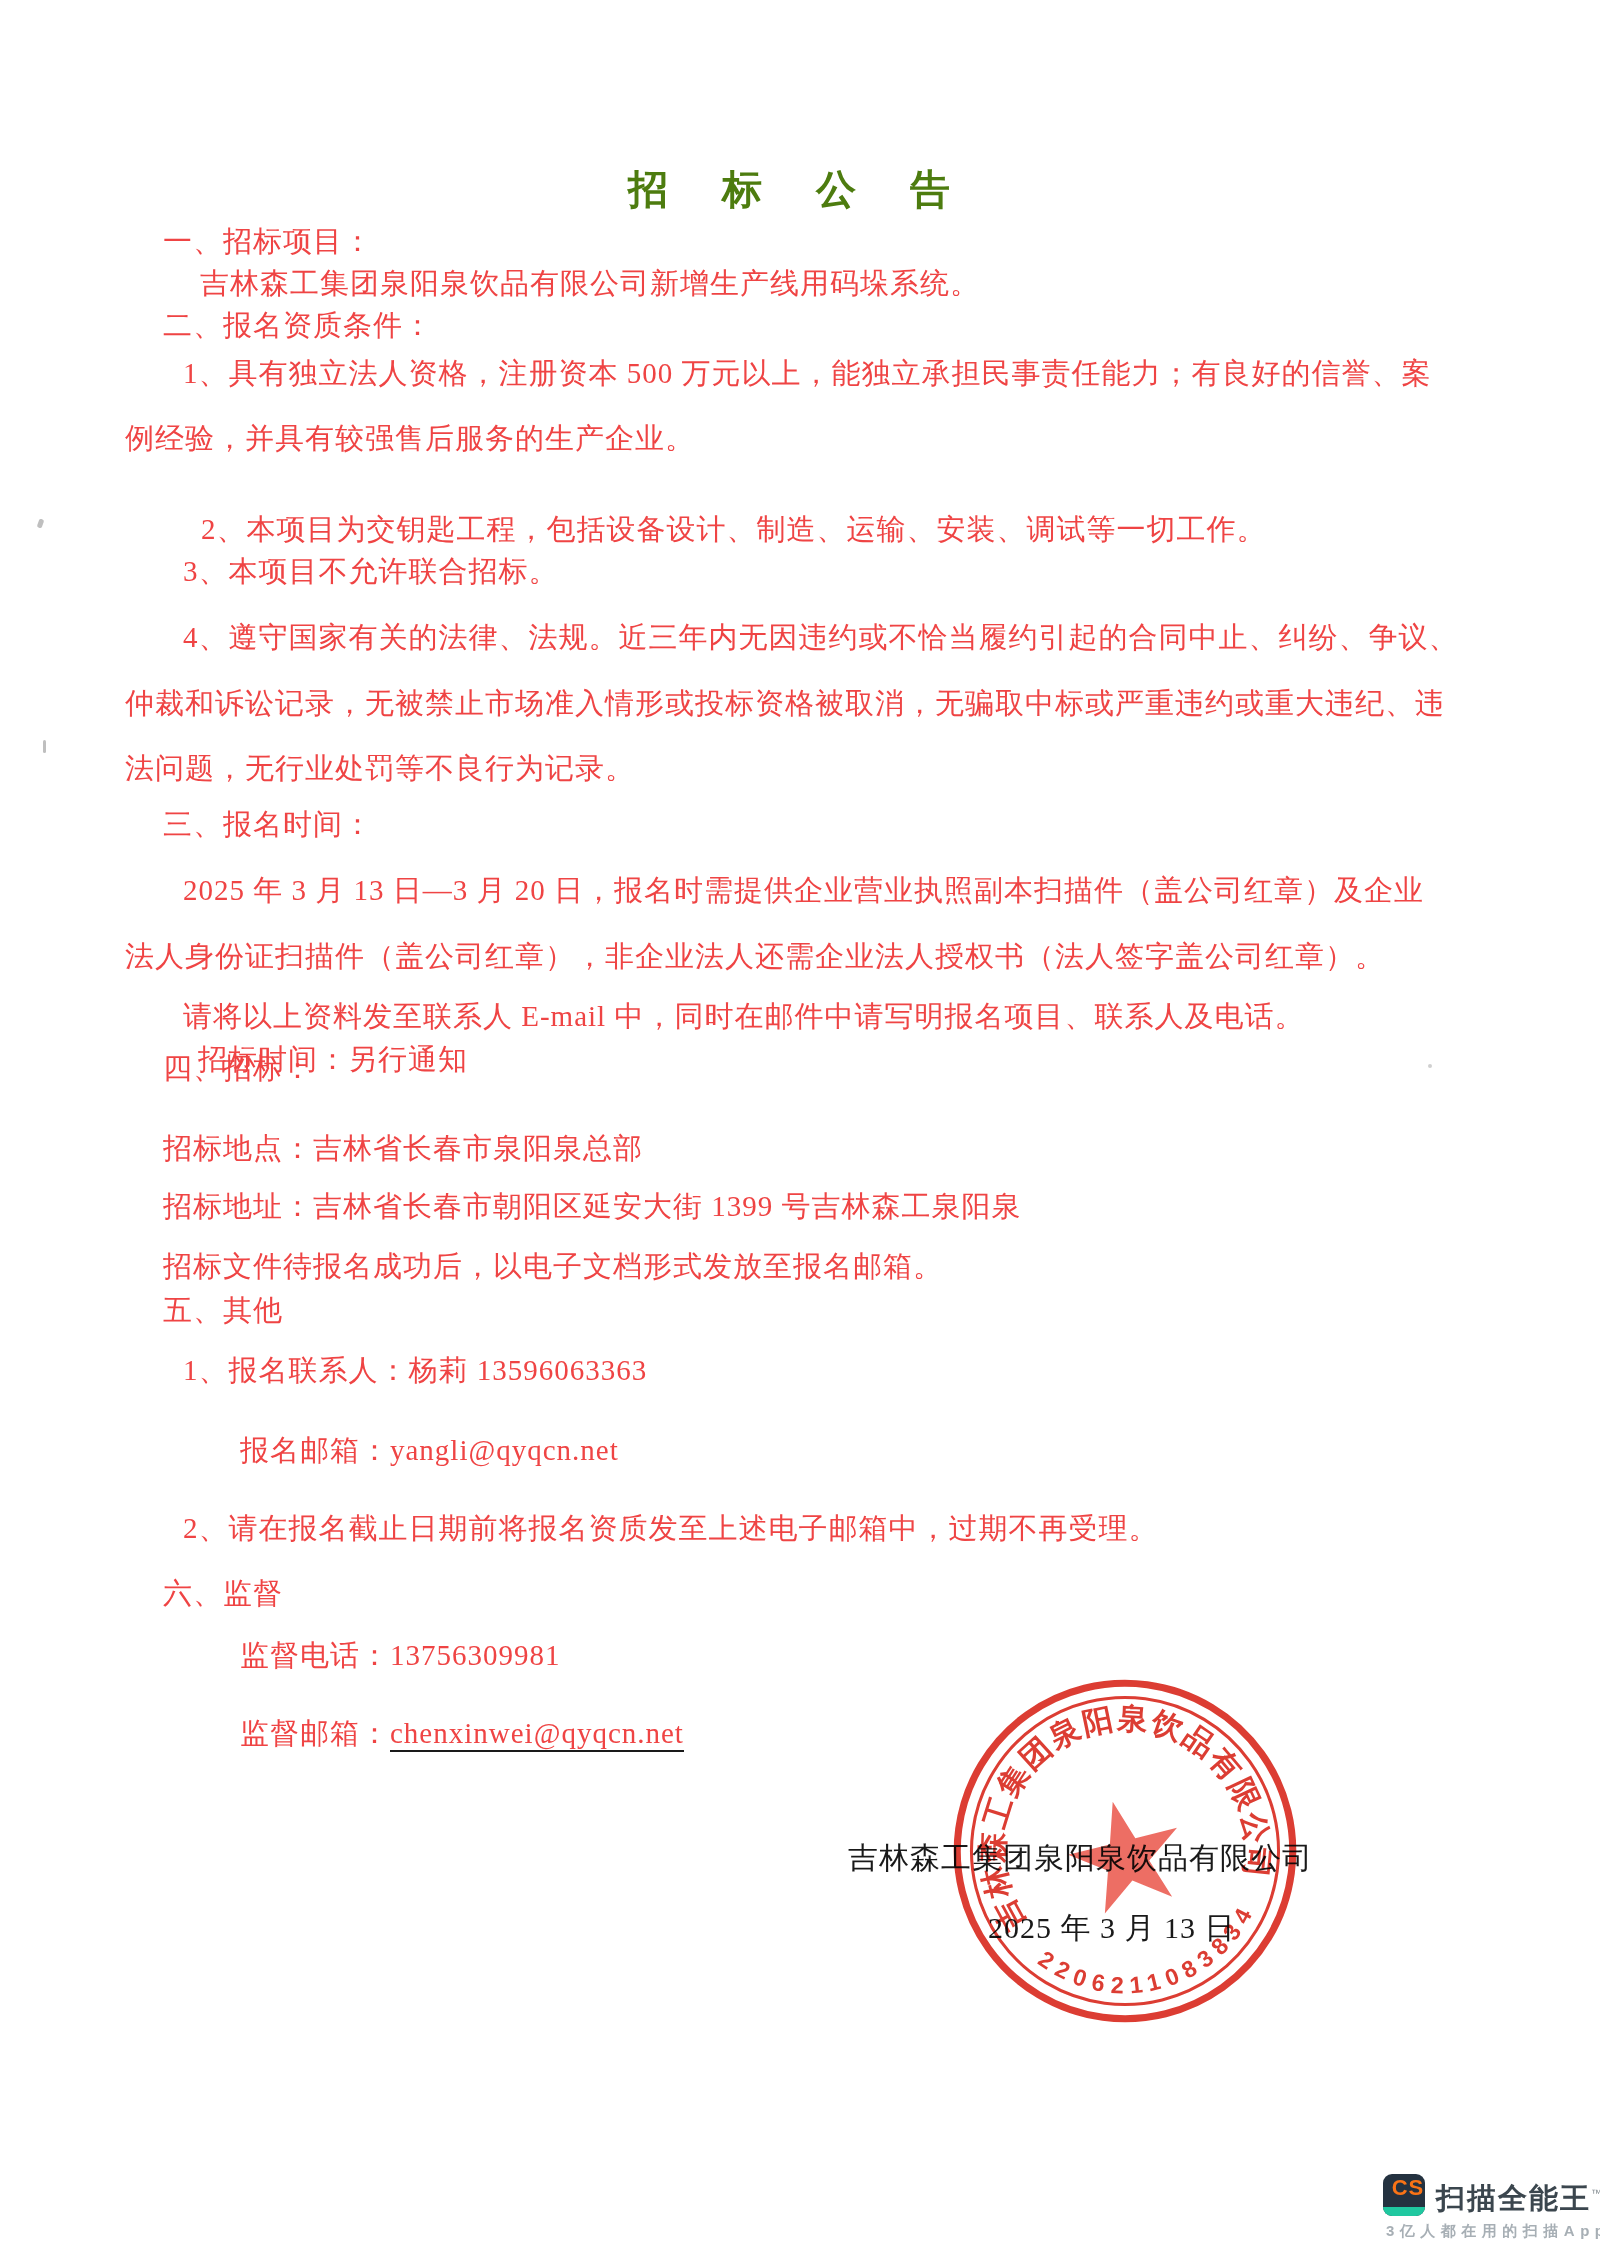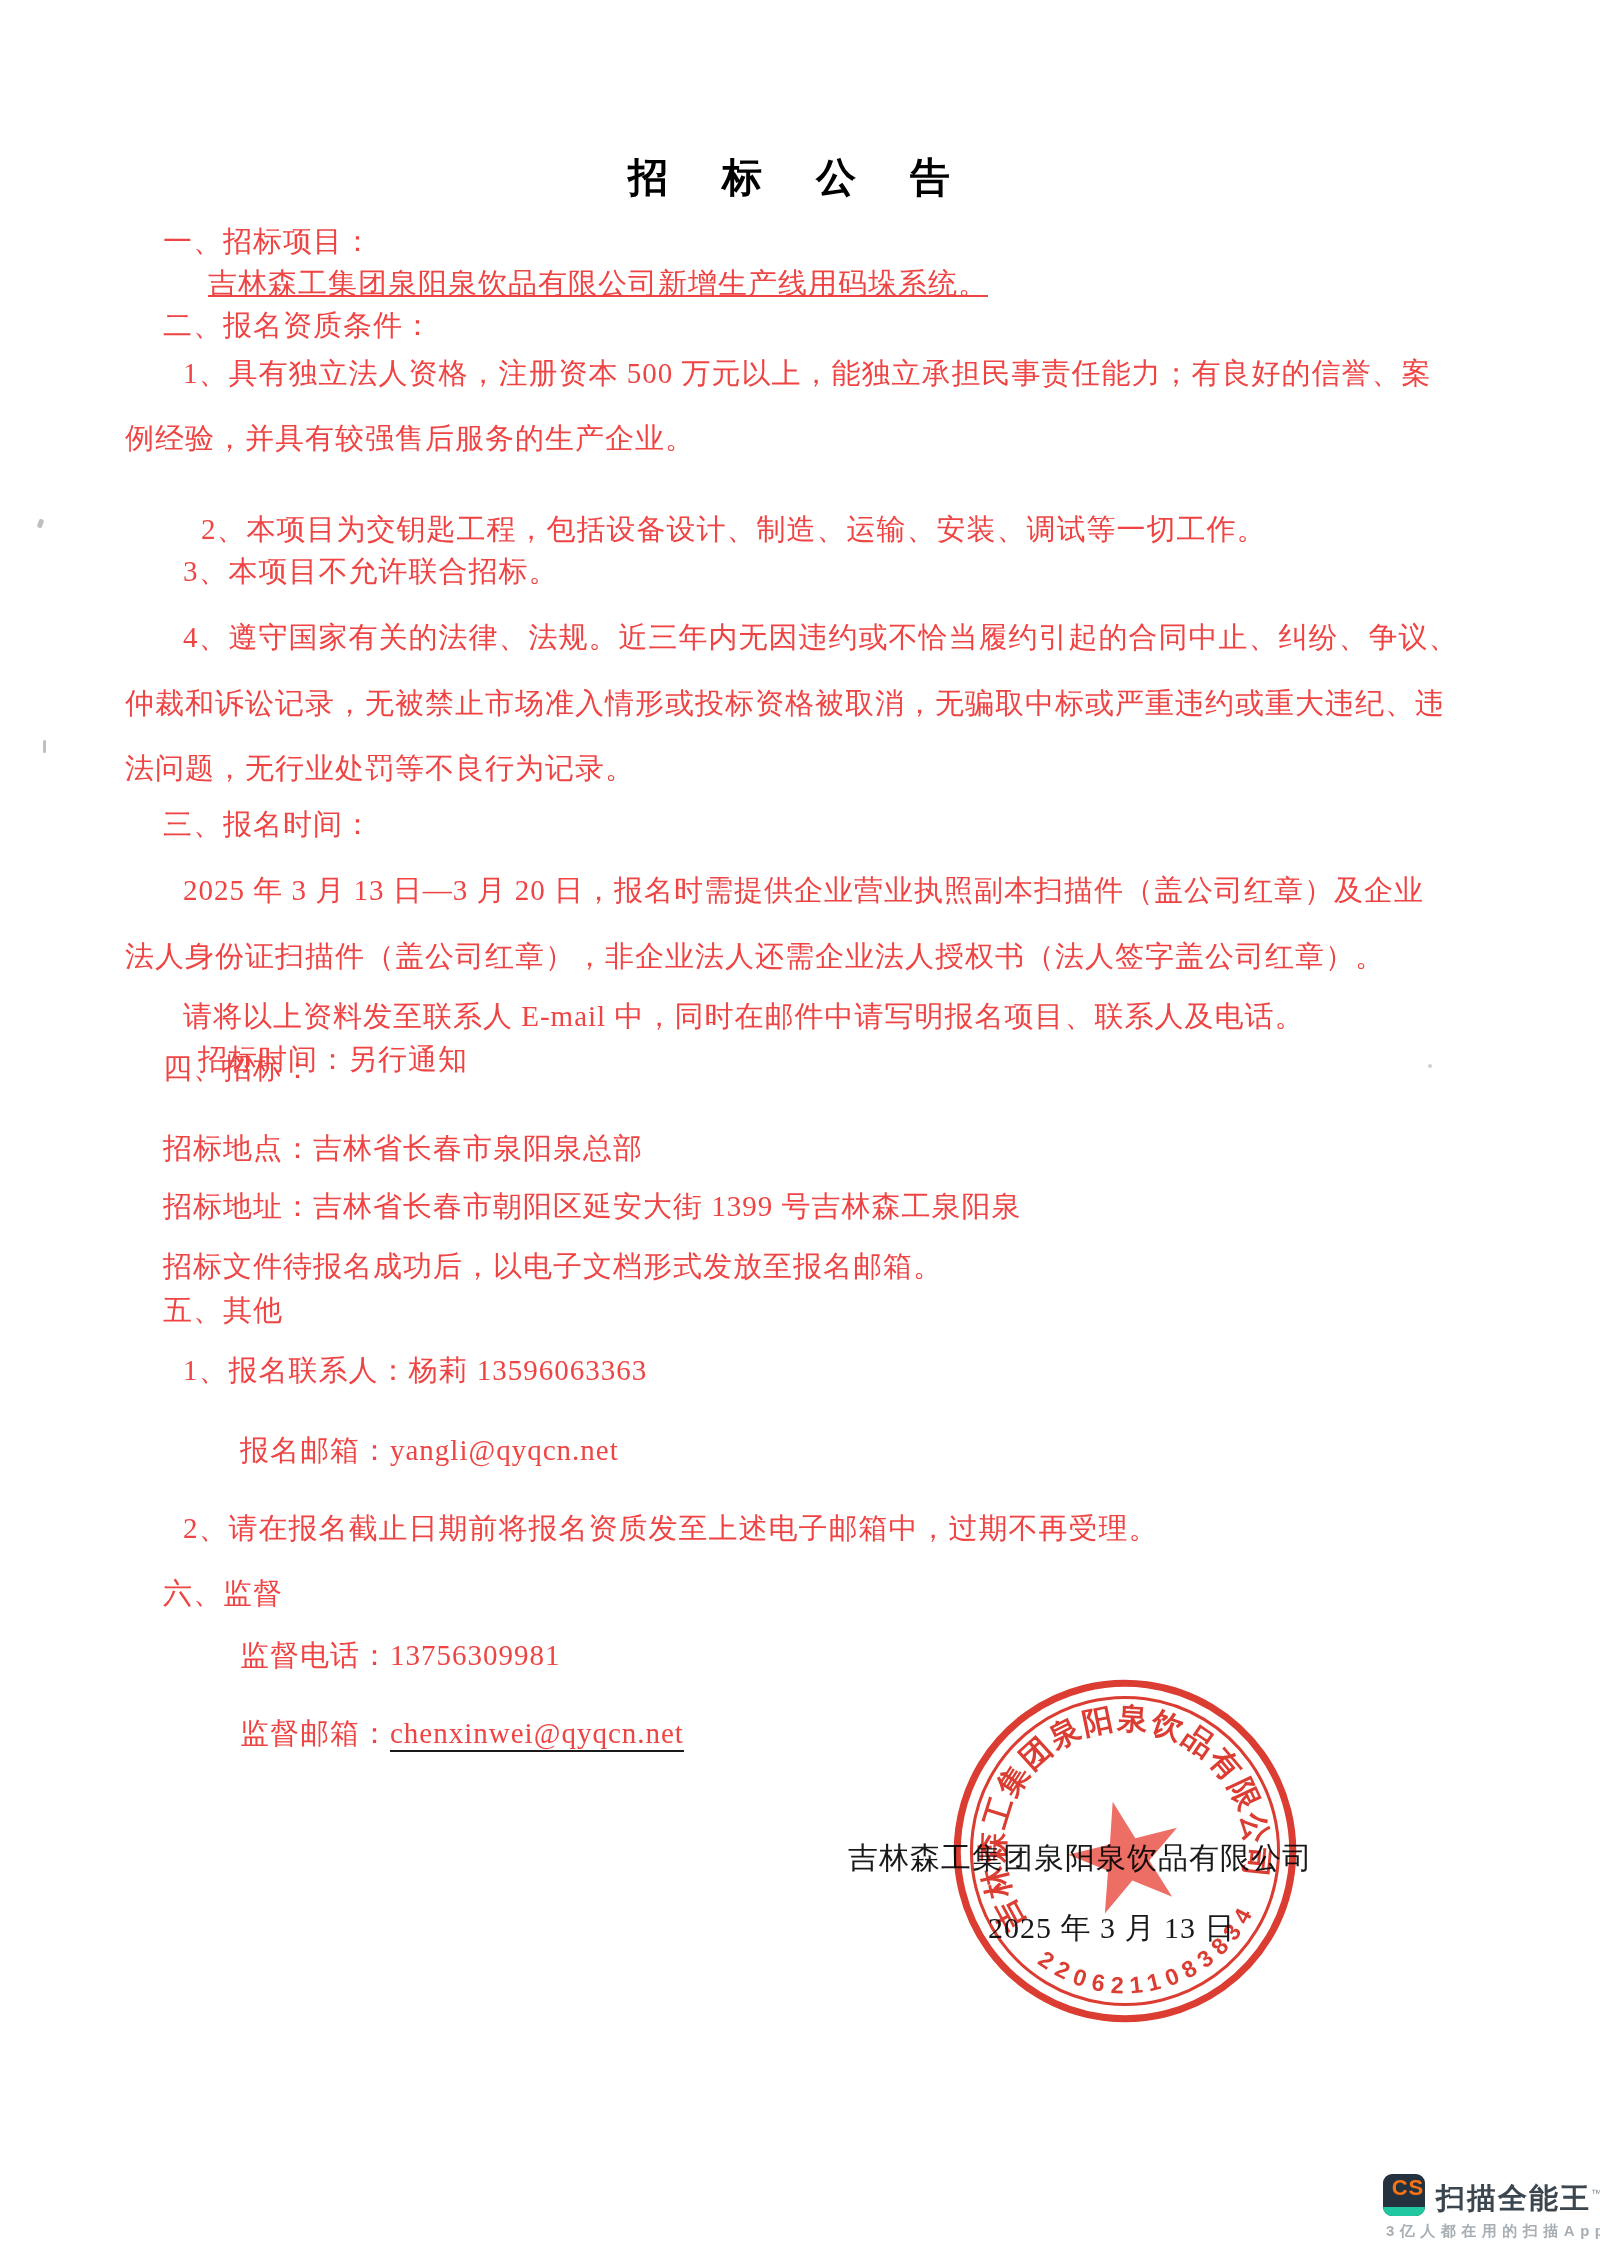--- a/index.html
+++ b/index.html
@@ -5,23 +5,23 @@
   html,body{margin:0;padding:0;background:#e8e8e8;}
   .page{
     position:relative;
     width:1600px;height:2264px;
     background:#ffffff;
     overflow:hidden;
     font-family:"Liberation Serif",serif;
     color:#1c1c1c;
   }
   .doc-title{
-    position:absolute;top:150px;left:0;width:1600px;
+    position:absolute;top:162px;left:0;width:1600px;
     text-align:center;font-size:40px;font-weight:700;
-    letter-spacing:22px;color:#000000;white-space:nowrap;
+    letter-spacing:22px;color:#4d7c0f;white-space:nowrap;
   }
   .line{
     position:absolute;font-size:29px;letter-spacing:1px;
     white-space:nowrap;color:#ef4444;
   }
   .sig{
     position:absolute;font-size:30px;letter-spacing:1px;
     white-space:nowrap;color:#191919;z-index:1;
   }
   .email-underline{
@@ -60,21 +60,21 @@
   }
 </style>
 </head>
 <body>
 
 <div class="page">
 
   <div class="doc-title">招 标 公 告</div>
 
   <div class="line" style="top:222px;left:163px;">一、招标项目：</div>
-  <div class="line" style="top:264px;left:208px;text-decoration:underline;">吉林森工集团泉阳泉饮品有限公司新增生产线用码垛系统。</div>
+  <div class="line" style="top:264px;left:200px;">吉林森工集团泉阳泉饮品有限公司新增生产线用码垛系统。</div>
   <div class="line" style="top:306px;left:163px;">二、报名资质条件：</div>
   <div class="line" style="top:354px;left:183px;">1、具有独立法人资格，注册资本 500 万元以上，能独立承担民事责任能力；有良好的信誉、案</div>
   <div class="line" style="top:419px;left:125px;">例经验，并具有较强售后服务的生产企业。</div>
   <div class="line" style="top:486px;left:201px;margin-top:24px;">2、本项目为交钥匙工程，包括设备设计、制造、运输、安装、调试等一切工作。</div>
   <div class="line" style="top:552px;left:183px;">3、本项目不允许联合招标。</div>
   <div class="line" style="top:618px;left:183px;">4、遵守国家有关的法律、法规。近三年内无因违约或不恰当履约引起的合同中止、纠纷、争议、</div>
   <div class="line" style="top:684px;left:125px;">仲裁和诉讼记录，无被禁止市场准入情形或投标资格被取消，无骗取中标或严重违约或重大违纪、违</div>
   <div class="line" style="top:749px;left:125px;">法问题，无行业处罚等不良行为记录。</div>
   <div class="line" style="top:805px;left:163px;">三、报名时间：</div>
   <div class="line" style="top:871px;left:183px;">2025 年 3 月 13 日—3 月 20 日，报名时需提供企业营业执照副本扫描件（盖公司红章）及企业</div>

